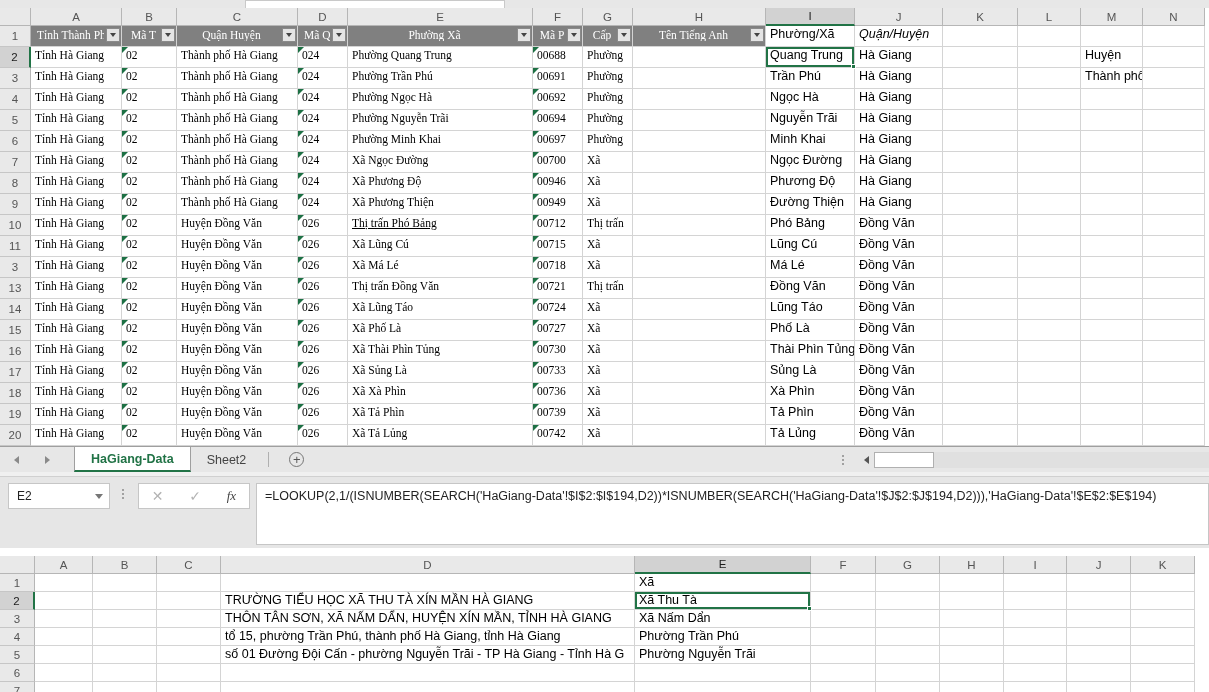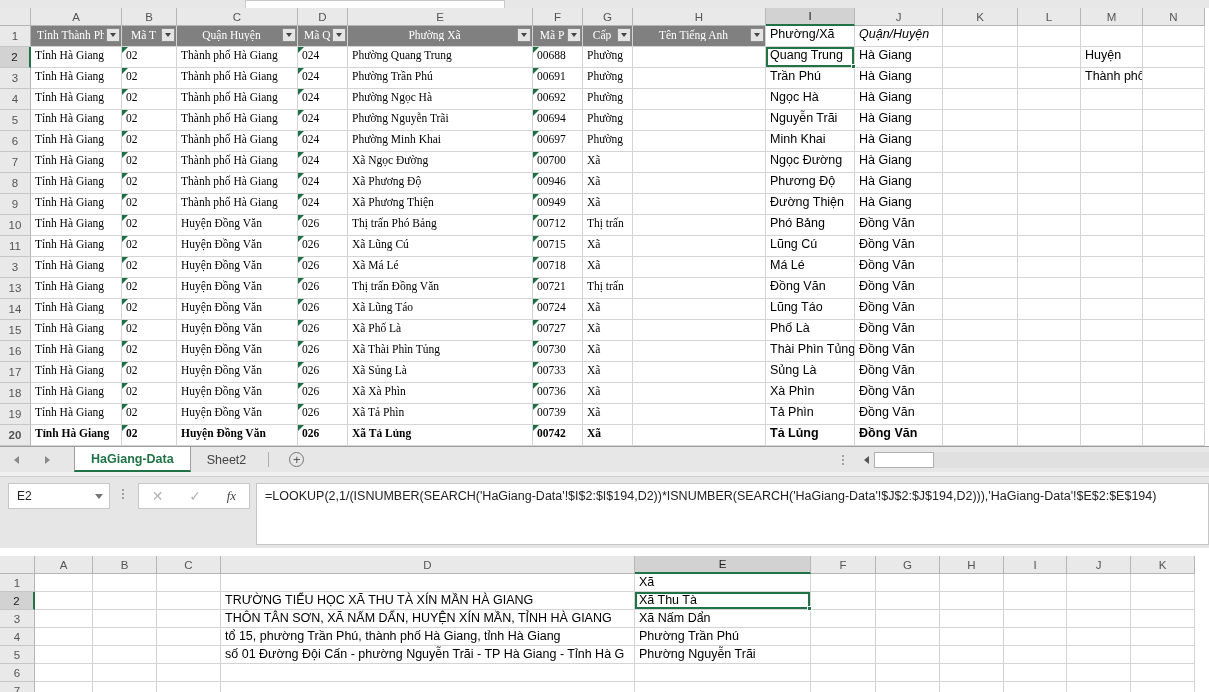--- a/index.html
+++ b/index.html
@@ -276,21 +276,21 @@
       <div class="gcell" style="width: 63px; height: 21px;"></div>
       <div class="gcell sans" style="width: 62px; height: 21px;"></div>
       <div class="gcell" style="width: 62px; height: 21px;"></div>
     </div>
     <div class="grow" style="height: 21px;">
       <div class="rowhdr" style="width: 31px; height: 21px;">10</div>
       <div class="gcell serif" style="width: 91px; height: 21px;">Tỉnh Hà Giang</div>
       <div class="gcell serif" style="width: 55px; height: 21px;">02<div class="greentri"></div></div>
       <div class="gcell serif" style="width: 121px; height: 21px;">Huyện Đồng Văn</div>
       <div class="gcell serif" style="width: 50px; height: 21px;">026<div class="greentri"></div></div>
-      <div class="gcell serif" style="width: 185px; height: 21px;">Thị trấn Phó Bảng</div>
+      <div class="gcell serif" style="width: 185px; height: 21px; text-decoration: underline;">Thị trấn Phó Bảng</div>
       <div class="gcell serif" style="width: 50px; height: 21px;">00712<div class="greentri"></div></div>
       <div class="gcell serif" style="width: 50px; height: 21px;">Thị trấn</div>
       <div class="gcell serif" style="width: 133px; height: 21px;"></div>
       <div class="gcell sans" style="width: 89px; height: 21px;">Phó Bảng</div>
       <div class="gcell sans" style="width: 88px; height: 21px;">Đồng Văn</div>
       <div class="gcell" style="width: 75px; height: 21px;"></div>
       <div class="gcell" style="width: 63px; height: 21px;"></div>
       <div class="gcell sans" style="width: 62px; height: 21px;"></div>
       <div class="gcell" style="width: 62px; height: 21px;"></div>
     </div>
@@ -440,21 +440,21 @@
       <div class="gcell serif" style="width: 50px; height: 21px;">00739<div class="greentri"></div></div>
       <div class="gcell serif" style="width: 50px; height: 21px;">Xã</div>
       <div class="gcell serif" style="width: 133px; height: 21px;"></div>
       <div class="gcell sans" style="width: 89px; height: 21px;">Tả Phìn</div>
       <div class="gcell sans" style="width: 88px; height: 21px;">Đồng Văn</div>
       <div class="gcell" style="width: 75px; height: 21px;"></div>
       <div class="gcell" style="width: 63px; height: 21px;"></div>
       <div class="gcell sans" style="width: 62px; height: 21px;"></div>
       <div class="gcell" style="width: 62px; height: 21px;"></div>
     </div>
-    <div class="grow" style="height: 21px; font-weight: bold;">
+    <div class="grow" style="height: 21px;">
       <div class="rowhdr" style="width: 31px; height: 21px;">20</div>
       <div class="gcell serif" style="width: 91px; height: 21px;">Tỉnh Hà Giang</div>
       <div class="gcell serif" style="width: 55px; height: 21px;">02<div class="greentri"></div></div>
       <div class="gcell serif" style="width: 121px; height: 21px;">Huyện Đồng Văn</div>
       <div class="gcell serif" style="width: 50px; height: 21px;">026<div class="greentri"></div></div>
       <div class="gcell serif" style="width: 185px; height: 21px;">Xã Tả Lủng</div>
       <div class="gcell serif" style="width: 50px; height: 21px;">00742<div class="greentri"></div></div>
       <div class="gcell serif" style="width: 50px; height: 21px;">Xã</div>
       <div class="gcell serif" style="width: 133px; height: 21px;"></div>
       <div class="gcell sans" style="width: 89px; height: 21px;">Tả Lủng</div>

